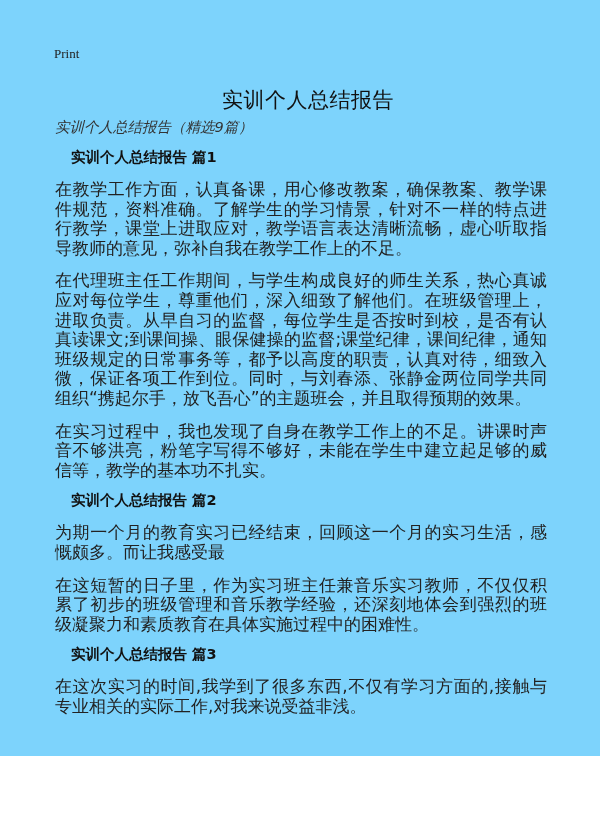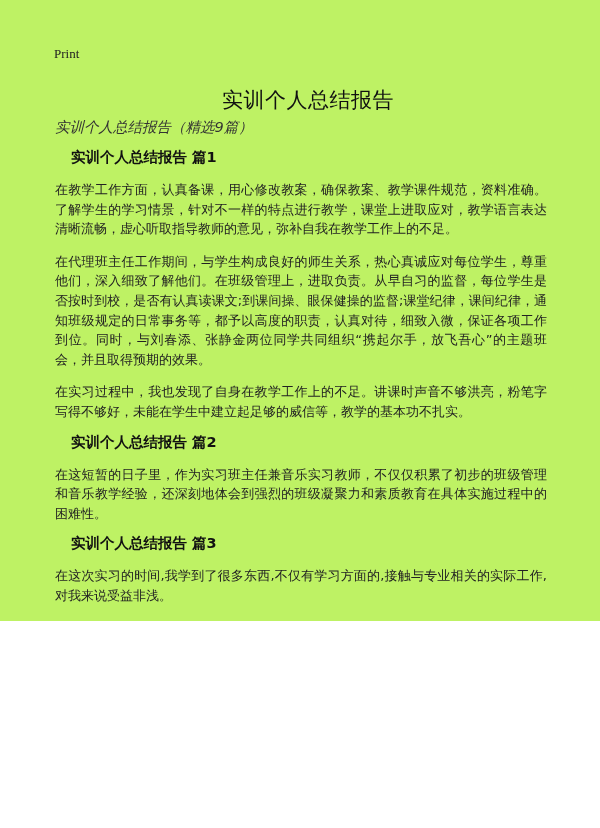--- a/index.html
+++ b/index.html
@@ -13,22 +13,22 @@
       overflow: hidden;
       position: relative;
       color: #1a1a1a;
       font-family: "DejaVu Sans", "Liberation Sans", sans-serif;
     }
     .page {
       position: absolute;
       left: 0;
       top: 0;
       width: 600px;
-      height: 621px;
-      background: #bef264;
+      height: 756px;
+      background: #7dd3fc;
     }
     .print-label {
       position: absolute;
       left: 54px;
       top: 46px;
       font-family: "Liberation Serif", "DejaVu Serif", serif;
       font-size: 13px;
       color: #222;
     }
     .doc-title {
@@ -58,21 +58,21 @@
     }
     .section-heading {
       font-size: 14.5px;
       line-height: 20px;
       font-weight: bold;
       color: #111;
       margin: 0 0 10px 16px;
       white-space: nowrap;
     }
     .para {
-      font-size: 13px;
+      font-size: 17px;
       line-height: 19.6px;
       color: #222;
       margin: 13px 0 10px 0;
       text-align: justify;
       word-break: break-all;
     }
   </style>
 </head>
 <body>
 
@@ -88,20 +88,21 @@
 
     <div class="section">
       <h2 class="section-heading">实训个人总结报告 篇1</h2>
       <p class="para">在教学工作方面，认真备课，用心修改教案，确保教案、教学课件规范，资料准确。了解学生的学习情景，针对不一样的特点进行教学，课堂上进取应对，教学语言表达清晰流畅，虚心听取指导教师的意见，弥补自我在教学工作上的不足。</p>
       <p class="para">在代理班主任工作期间，与学生构成良好的师生关系，热心真诚应对每位学生，尊重他们，深入细致了解他们。在班级管理上，进取负责。从早自习的监督，每位学生是否按时到校，是否有认真读课文;到课间操、眼保健操的监督;课堂纪律，课间纪律，通知班级规定的日常事务等，都予以高度的职责，认真对待，细致入微，保证各项工作到位。同时，与刘春添、张静金两位同学共同组织“携起尔手，放飞吾心”的主题班会，并且取得预期的效果。</p>
       <p class="para">在实习过程中，我也发现了自身在教学工作上的不足。讲课时声音不够洪亮，粉笔字写得不够好，未能在学生中建立起足够的威信等，教学的基本功不扎实。</p>
     </div>
 
     <div class="section">
       <h2 class="section-heading">实训个人总结报告 篇2</h2>
+      <p class="para">为期一个月的教育实习已经结束，回顾这一个月的实习生活，感慨颇多。而让我感受最</p>
       <p class="para">在这短暂的日子里，作为实习班主任兼音乐实习教师，不仅仅积累了初步的班级管理和音乐教学经验，还深刻地体会到强烈的班级凝聚力和素质教育在具体实施过程中的困难性。</p>
     </div>
 
     <div class="section">
       <h2 class="section-heading">实训个人总结报告 篇3</h2>
       <p class="para">在这次实习的时间,我学到了很多东西,不仅有学习方面的,接触与专业相关的实际工作,对我来说受益非浅。</p>
     </div>
 
   </div>
 </div>

